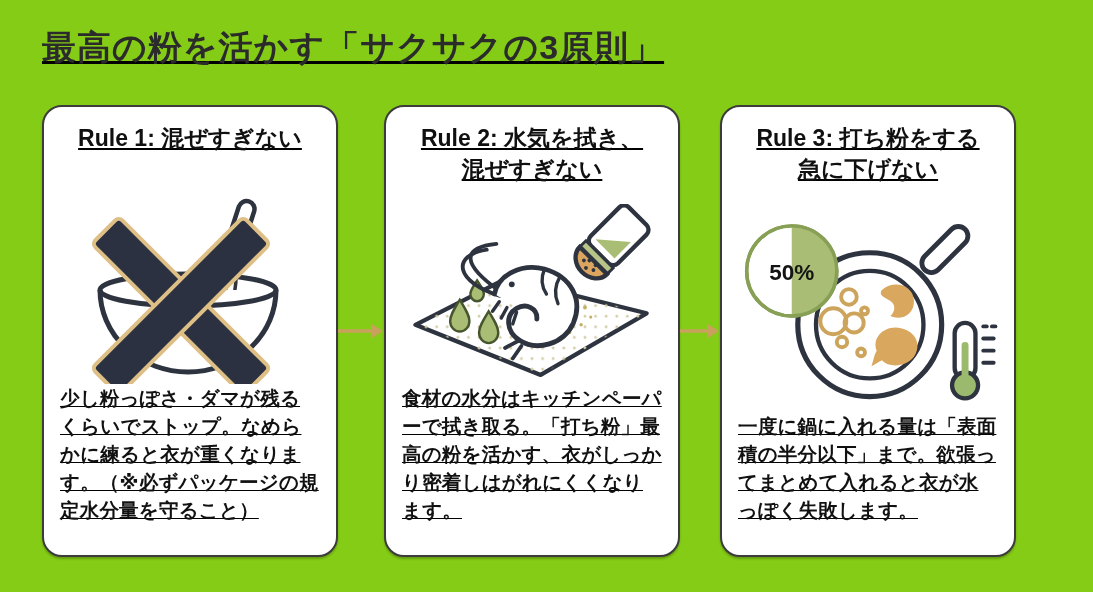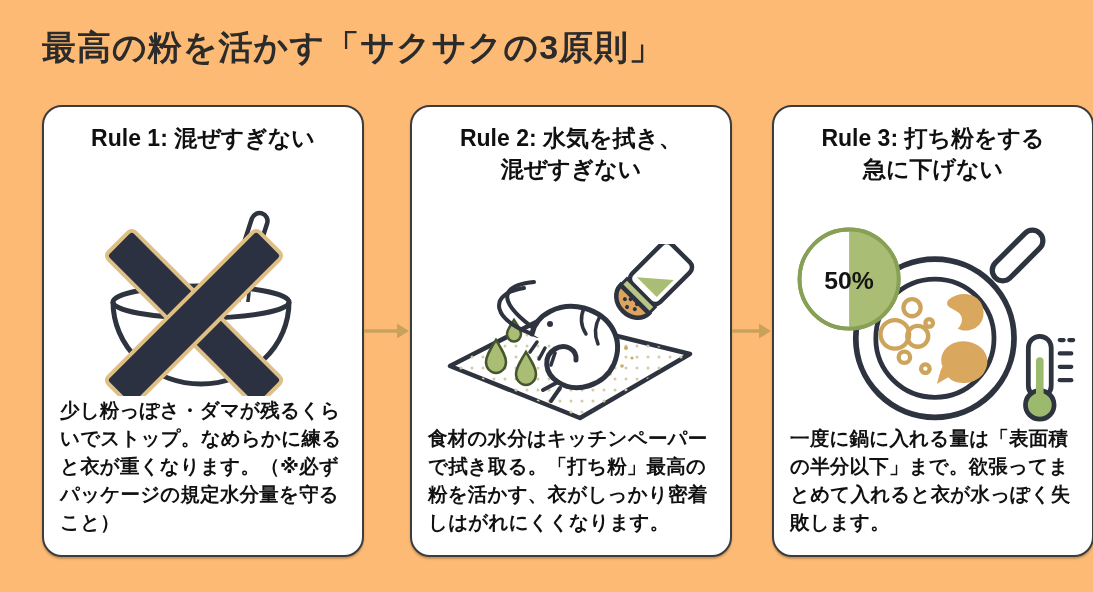--- a/index.html
+++ b/index.html
@@ -1,43 +1,44 @@
 <!DOCTYPE html>
 <html><head>
 <meta charset="utf-8">
 <style>
   * { box-sizing: border-box; }
   html,body { margin:0; padding:0; background:#ffffff; }
   body { font-family: "Liberation Sans", "DejaVu Sans", sans-serif; }
   .canvas {
     position: relative;
     width: 1093px; height: 592px;
-    background: #fdba74;
+    background: #84cc16;
     padding: 26px 30px 0 42px;
     overflow: hidden;
+    text-decoration: underline;
   }
   .page-title {
     margin: 0 0 36px 0;
     font-size: 34px;
     font-weight: 900;
     color: #2b2b2b;
     letter-spacing: 1px;
     line-height: 1.25;
   }
   .cards-row {
     display: flex;
     align-items: stretch;
   }
   .card {
-    width: 322px;
+    width: 296px;
     height: 452px;
     background: #ffffff;
     border: 2.5px solid #3c3c3c;
     border-radius: 20px;
-    padding: 16px 16px 18px;
+    padding: 16px 16px 30px;
     display: flex;
     flex-direction: column;
     box-shadow: 0 2px 2px rgba(0,0,0,0.22);
     flex: none;
   }
   .card-title {
     font-size: 23px;
     font-weight: 800;
     color: #101010;
     text-align: center;

